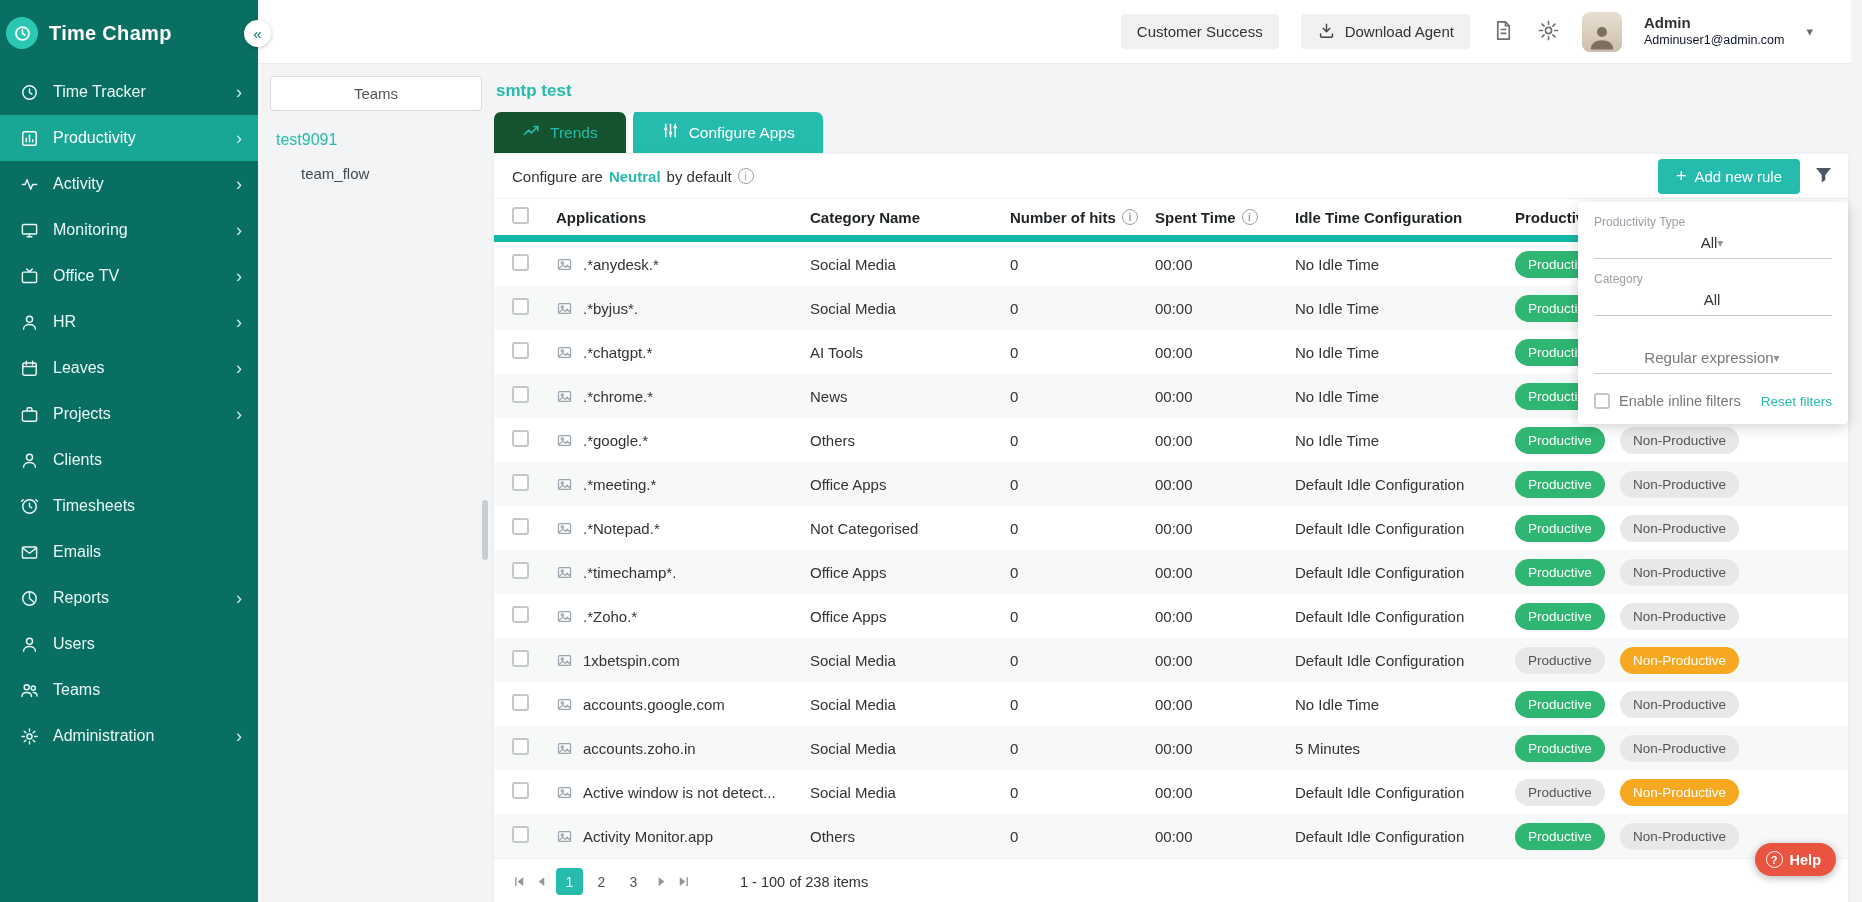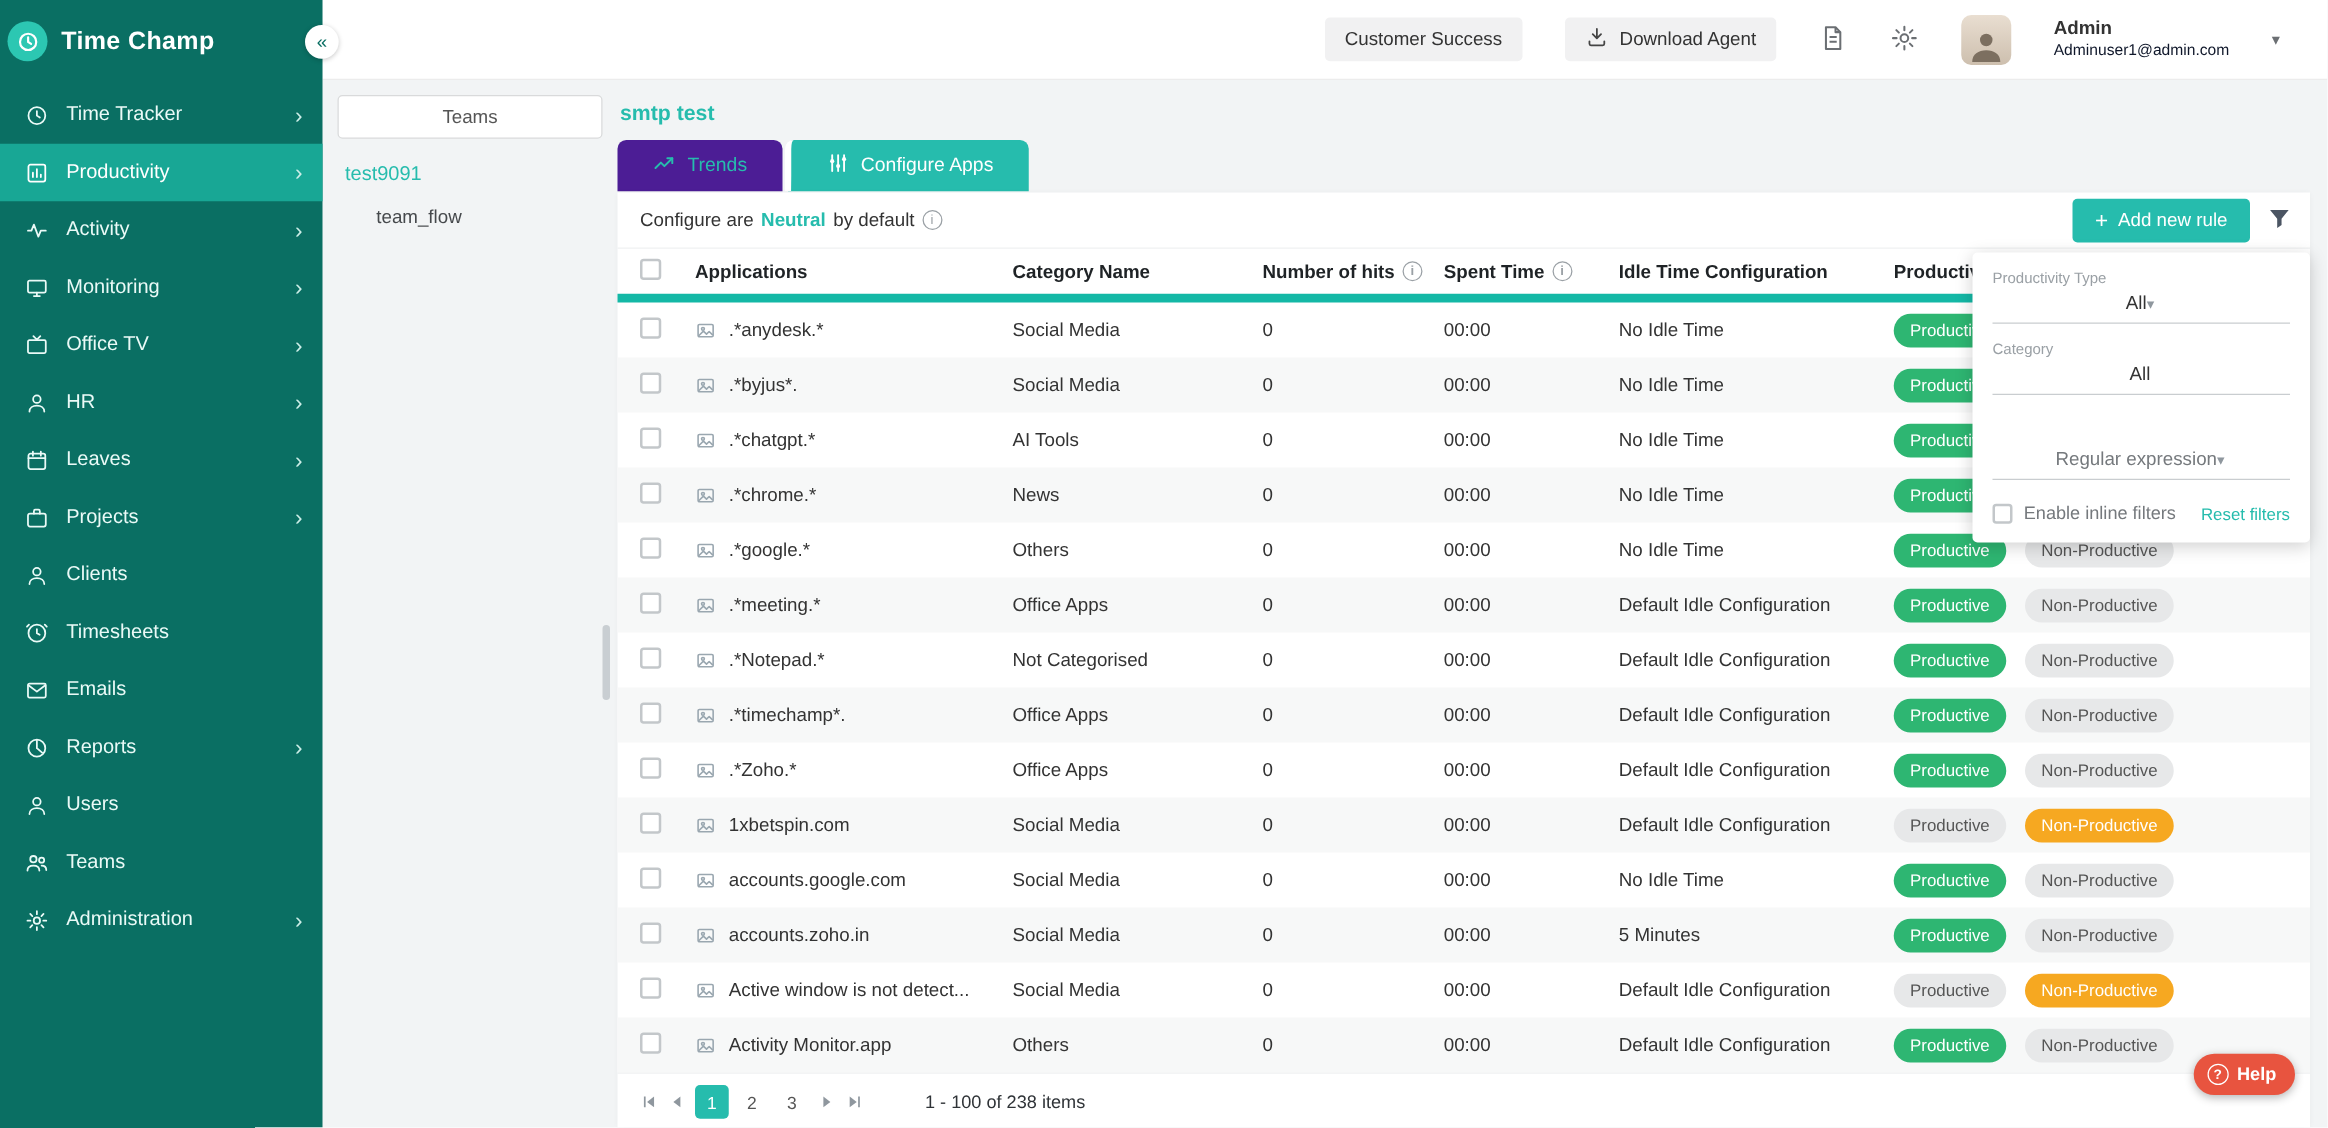--- a/index.html
+++ b/index.html
@@ -20,21 +20,21 @@
   .logo-icon svg{width:19px;height:19px;color:#fff}
   .logo-text{font-size:20px;font-weight:bold;letter-spacing:.3px;color:#fff}
   .nav{margin-top:6px}
   .nav-item{display:flex;align-items:center;gap:14px;height:46px;padding:0 16px 0 19px;font-size:16px;color:#eafaf7;cursor:pointer}
   .nav-item.active{background:#18a795;color:#fff}
   .nav-item .nicon{display:flex;width:20px;justify-content:center}
   .nav-item .nicon svg{width:19px;height:19px}
   .nav-item .chev{margin-left:auto;font-size:18px;color:#cdeee8;line-height:1}
 
   
-  .topbar{position:absolute;left:258px;top:0;right:0;height:64px;background:#fff;border-bottom:1px solid #ececec;display:flex;align-items:center;justify-content:flex-end;gap:34px;padding-right:38px;z-index:4}
+  .topbar{position:absolute;left:258px;top:0;right:11px;height:64px;background:#fff;border-bottom:1px solid #ececec;display:flex;align-items:center;justify-content:flex-end;gap:22px;padding-right:38px;z-index:4}
   .btn-light{display:flex;align-items:center;gap:9px;background:#f1f1f2;border:none;border-radius:4px;height:35px;padding:0 16px;font-size:15px;color:#333;font-family:inherit;cursor:pointer}
   .btn-light svg{width:19px;height:19px;color:#444}
   .icon-btn{background:none;border:none;cursor:pointer;display:flex;align-items:center}
   .icon-btn svg{width:23px;height:23px;color:#6b6f73}
   .avatar{width:40px;height:40px;border-radius:8px;background:linear-gradient(#e9ded1,#cdbfae);display:flex;align-items:flex-end;justify-content:center;overflow:hidden;cursor:pointer}
   .avatar svg{width:30px;height:30px;color:#7c6f60}
   .user-block{display:flex;flex-direction:column;line-height:1.25;cursor:pointer}
   .user-name{font-size:15px;font-weight:bold;color:#333}
   .user-email{font-size:12.5px;color:#0f172a}
   .caret{color:#6b6f73;font-size:13px;cursor:pointer}
@@ -47,21 +47,21 @@
   .team-root{color:var(--accent);font-size:16px;padding:20px 6px 4px;cursor:pointer}
   .team-child{color:#46494c;font-size:15px;padding:12px 6px 6px 31px;cursor:pointer}
   .scroll-thumb{position:absolute;left:482px;top:500px;width:6px;height:60px;border-radius:3px;background:#c9ced2;z-index:3}
 
   
   .main{position:absolute;left:494px;top:64px;right:0;bottom:0}
   .page-title{color:var(--accent);font-weight:bold;font-size:17px;padding:17px 0 11px 2px}
   .tabs{display:flex;height:41px;align-items:stretch}
   .tab{display:flex;align-items:center;gap:9px;padding:0 28px;font-size:15.5px;border-radius:7px 7px 0 0;cursor:pointer}
   .tab svg{width:19px;height:19px}
-  .tab.inactive{background:#4c1d95;color:var(--accent)}
+  .tab.inactive{background:#14532d;color:var(--accent)}
   .tab.active{background:var(--accent);color:#fff;border-left:5px solid #fff;margin-left:2px}
 
   .card{position:absolute;top:90px;left:0;right:14px;bottom:0;background:#fff;box-shadow:0 0 5px rgba(0,0,0,.05)}
   .toolbar{display:flex;align-items:center;height:44px;padding:0 14px 0 18px}
   .websites-note{display:flex;align-items:center;gap:6px;font-size:15px;color:#333}
   .neutral{color:var(--accent);font-weight:bold}
   .info-i{display:inline-flex;width:16px;height:16px;border:1.4px solid #9aa0a5;border-radius:50%;color:#9aa0a5;font-size:10.5px;align-items:center;justify-content:center;font-style:normal;cursor:pointer}
   .add-rule{margin-left:auto;display:flex;align-items:center;gap:8px;background:var(--accent);color:#fff;border:none;border-radius:4px;height:35px;padding:0 18px;font-size:15px;font-family:inherit;cursor:pointer}
   .add-rule .plus{font-size:18px;line-height:1}
   .filter-toggle{background:none;border:none;margin-left:13px;cursor:pointer;display:flex;align-items:center}
@@ -88,21 +88,21 @@
   .pnum{width:27px;height:27px;display:flex;align-items:center;justify-content:center;font-size:14px;color:#555;border-radius:4px;cursor:pointer;border:none;background:none;font-family:inherit}
   .pnum.active{background:var(--accent);color:#fff}
   .psummary{margin-left:42px;font-size:14.5px;color:#2f3337}
 
   
   .filter-panel{position:absolute;left:1578px;top:202px;width:270px;background:#fff;border-radius:4px;box-shadow:0 3px 14px rgba(0,0,0,.18);padding:13px 16px 15px;z-index:10}
   .f-label{font-size:12px;color:#9aa0a5}
   .f-select{display:flex;align-items:center;justify-content:center;border-bottom:1px solid #c9cdd0;padding:5px 2px 7px 0;font-size:15px;color:#333;cursor:pointer}
   .f-select .fcaret{color:#8f979e;font-size:12px}
   .f-group{margin-bottom:13px}
-  .f-regex{margin-top:38px;color:#75797d}
+  .f-regex{margin-top:28px;color:#75797d}
   .f-bottom{display:flex;align-items:center;gap:9px;margin-top:19px}
   .f-bottom .cb{width:16px;height:16px}
   .f-check-label{font-size:14.5px;color:#75797d}
   .reset-link{margin-left:auto;font-size:13.5px;color:var(--accent);cursor:pointer}
 
   
   .help-btn{position:absolute;right:26px;bottom:26px;display:flex;align-items:center;gap:7px;background:var(--helpred);color:#fff;border:none;border-radius:17px;height:33px;padding:0 15px 0 11px;font-size:14.5px;font-weight:bold;font-family:inherit;box-shadow:0 2px 8px rgba(0,0,0,.3);z-index:20;cursor:pointer}
   .help-q{display:inline-flex;width:17px;height:17px;border:1.6px solid #fff;border-radius:50%;align-items:center;justify-content:center;font-size:11px;font-weight:bold}
 </style>
 </head>

